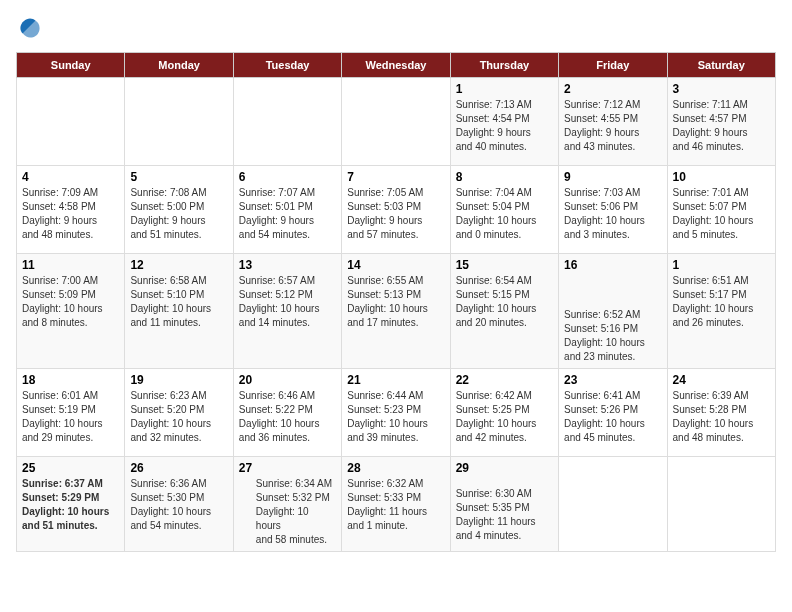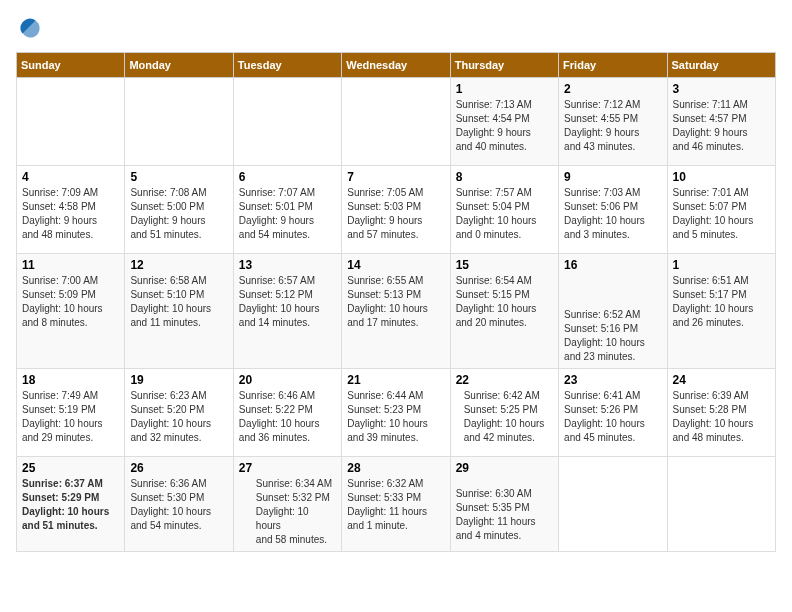--- a/index.html
+++ b/index.html
@@ -43,24 +43,24 @@
     .location {
       font-size: 14px;
       color: #555;
     }
     table {
       width: 100%;
       border-collapse: collapse;
       font-size: 10.5px;
     }
     thead tr th {
-      background: #a16207;
+      background: #7f1d1d;
       color: #fff;
       padding: 6px 4px;
-      text-align: left;
+      text-align: center;
       font-size: 11px;
       font-weight: bold;
       border: 1px solid #ccc;
     }
     tbody tr td {
       vertical-align: top;
       padding: 4px 5px;
       border: 1px solid #ddd;
       min-height: 80px;
       height: 88px;
@@ -171,21 +171,21 @@
         </td>
         <td>
           <span class="day-number">7</span>
           <div class="day-info" style="white-space: pre-line;">Sunrise: 7:05 AM
 Sunset: 5:03 PM
 Daylight: 9 hours
 and 57 minutes.</div>
         </td>
         <td>
           <span class="day-number">8</span>
-          <div class="day-info" style="white-space: pre-line;">Sunrise: 7:57 AM
+          <div class="day-info" style="white-space: pre-line;">Sunrise: 7:04 AM
 Sunset: 5:04 PM
 Daylight: 10 hours
 and 0 minutes.</div>
         </td>
         <td>
           <span class="day-number">9</span>
           <div class="day-info" style="white-space: pre-line;">Sunrise: 7:03 AM
 Sunset: 5:06 PM
 Daylight: 10 hours
 and 3 minutes.</div>
@@ -245,21 +245,21 @@
           <span class="day-number">1</span>
           <div class="day-info" style="white-space: pre-line;">Sunrise: 6:51 AM
 Sunset: 5:17 PM
 Daylight: 10 hours
 and 26 minutes.</div>
         </td>
       </tr>
       <tr>
         <td>
           <span class="day-number">18</span>
-          <div class="day-info" style="white-space: pre-line;">Sunrise: 7:49 AM
+          <div class="day-info" style="white-space: pre-line;">Sunrise: 6:01 AM
 Sunset: 5:19 PM
 Daylight: 10 hours
 and 29 minutes.</div>
         </td>
         <td>
           <span class="day-number">19</span>
           <div class="day-info" style="white-space: pre-line;">Sunrise: 6:23 AM
 Sunset: 5:20 PM
 Daylight: 10 hours
 and 32 minutes.</div>
@@ -273,21 +273,21 @@
         </td>
         <td>
           <span class="day-number">21</span>
           <div class="day-info" style="white-space: pre-line;">Sunrise: 6:44 AM
 Sunset: 5:23 PM
 Daylight: 10 hours
 and 39 minutes.</div>
         </td>
         <td>
           <span class="day-number">22</span>
-          <div class="day-info" style="white-space: pre-line; margin-left: 8px;">Sunrise: 6:42 AM
+          <div class="day-info" style="white-space: pre-line;">Sunrise: 6:42 AM
 Sunset: 5:25 PM
 Daylight: 10 hours
 and 42 minutes.</div>
         </td>
         <td>
           <span class="day-number">23</span>
           <div class="day-info" style="white-space: pre-line;">Sunrise: 6:41 AM
 Sunset: 5:26 PM
 Daylight: 10 hours
 and 45 minutes.</div>

